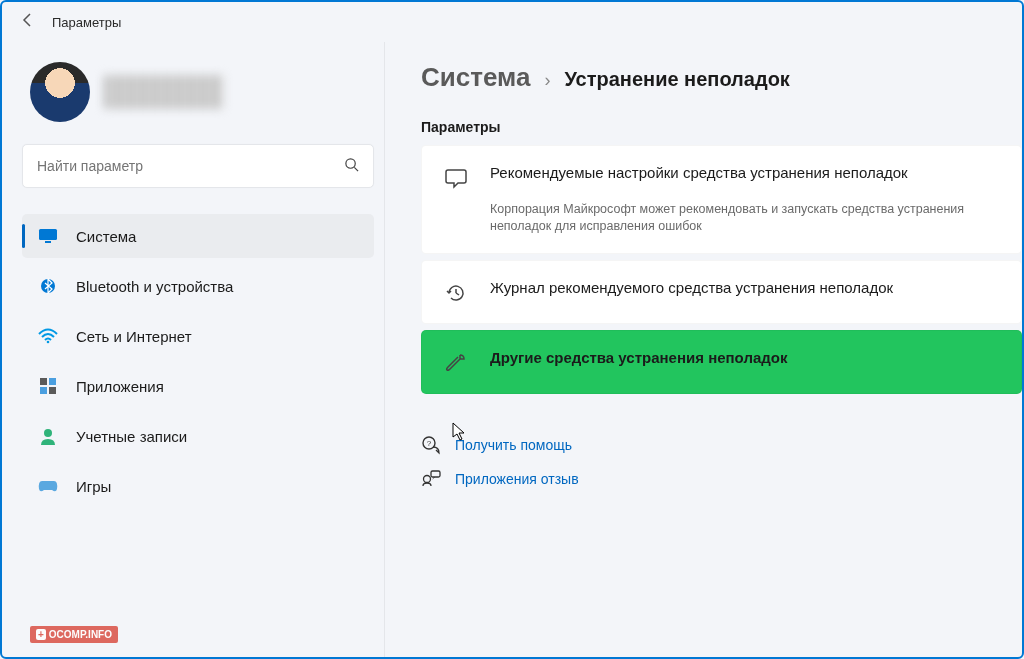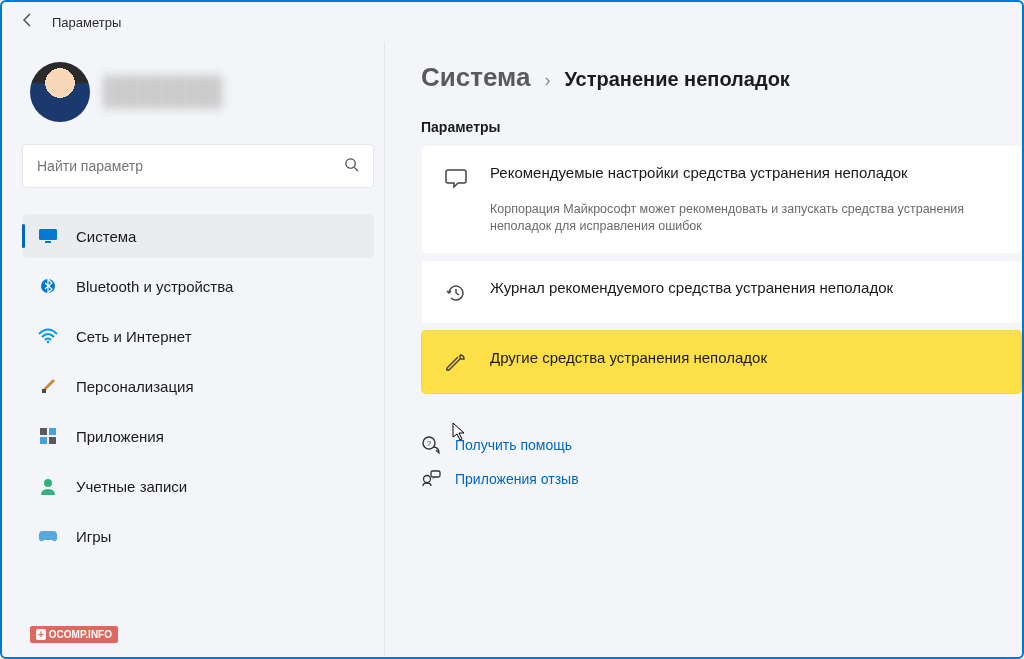--- a/index.html
+++ b/index.html
@@ -156,21 +156,22 @@
       border-radius: 5px;
       padding: 18px 22px;
       margin-bottom: 6px;
       display: flex;
       align-items: flex-start;
       gap: 22px;
       cursor: pointer;
       border: 1px solid rgba(0,0,0,0.04);
     }
     .card.hovered {
-      background: #fde047;
+      background: #22c55e;
+      font-weight: bold;
     }
     .card-icon {
       width: 24px;
       height: 24px;
       color: #444;
       flex-shrink: 0;
       margin-top: 2px;
     }
     .card-text {
       flex: 1;
@@ -287,29 +288,20 @@
       <li class="nav-item">
         <span class="nav-icon">
             <svg width="20" height="16" viewBox="0 0 20 16">
               <path d="M1 6 Q10 -3 19 6" stroke="#0099e5" stroke-width="2" fill="none"></path>
               <path d="M4 9 Q10 3 16 9" stroke="#0099e5" stroke-width="2" fill="none"></path>
               <path d="M7 12 Q10 9 13 12" stroke="#0099e5" stroke-width="2" fill="none"></path>
               <circle cx="10" cy="14" r="1.3" fill="#0099e5"></circle>
             </svg>
           </span>
         <span>Сеть и Интернет</span>
-      </li>
-      <li class="nav-item">
-        <span class="nav-icon">
-            <svg width="18" height="18" viewBox="0 0 18 18">
-              <path d="M14 2 L16 4 L7 13 L4 14 L5 11 Z" fill="#c78a3c"></path>
-              <rect x="3" y="12" width="4" height="4" fill="#4a4a4a"></rect>
-            </svg>
-          </span>
-        <span>Персонализация</span>
       </li>
       <li class="nav-item">
         <span class="nav-icon">
             <svg width="18" height="18" viewBox="0 0 18 18">
               <rect x="1" y="1" width="7" height="7" fill="#5a5a5a"></rect>
               <rect x="10" y="1" width="7" height="7" fill="#4a9fe0"></rect>
               <rect x="1" y="10" width="7" height="7" fill="#4a9fe0"></rect>
               <rect x="10" y="10" width="7" height="7" fill="#5a5a5a"></rect>
             </svg>
           </span>

